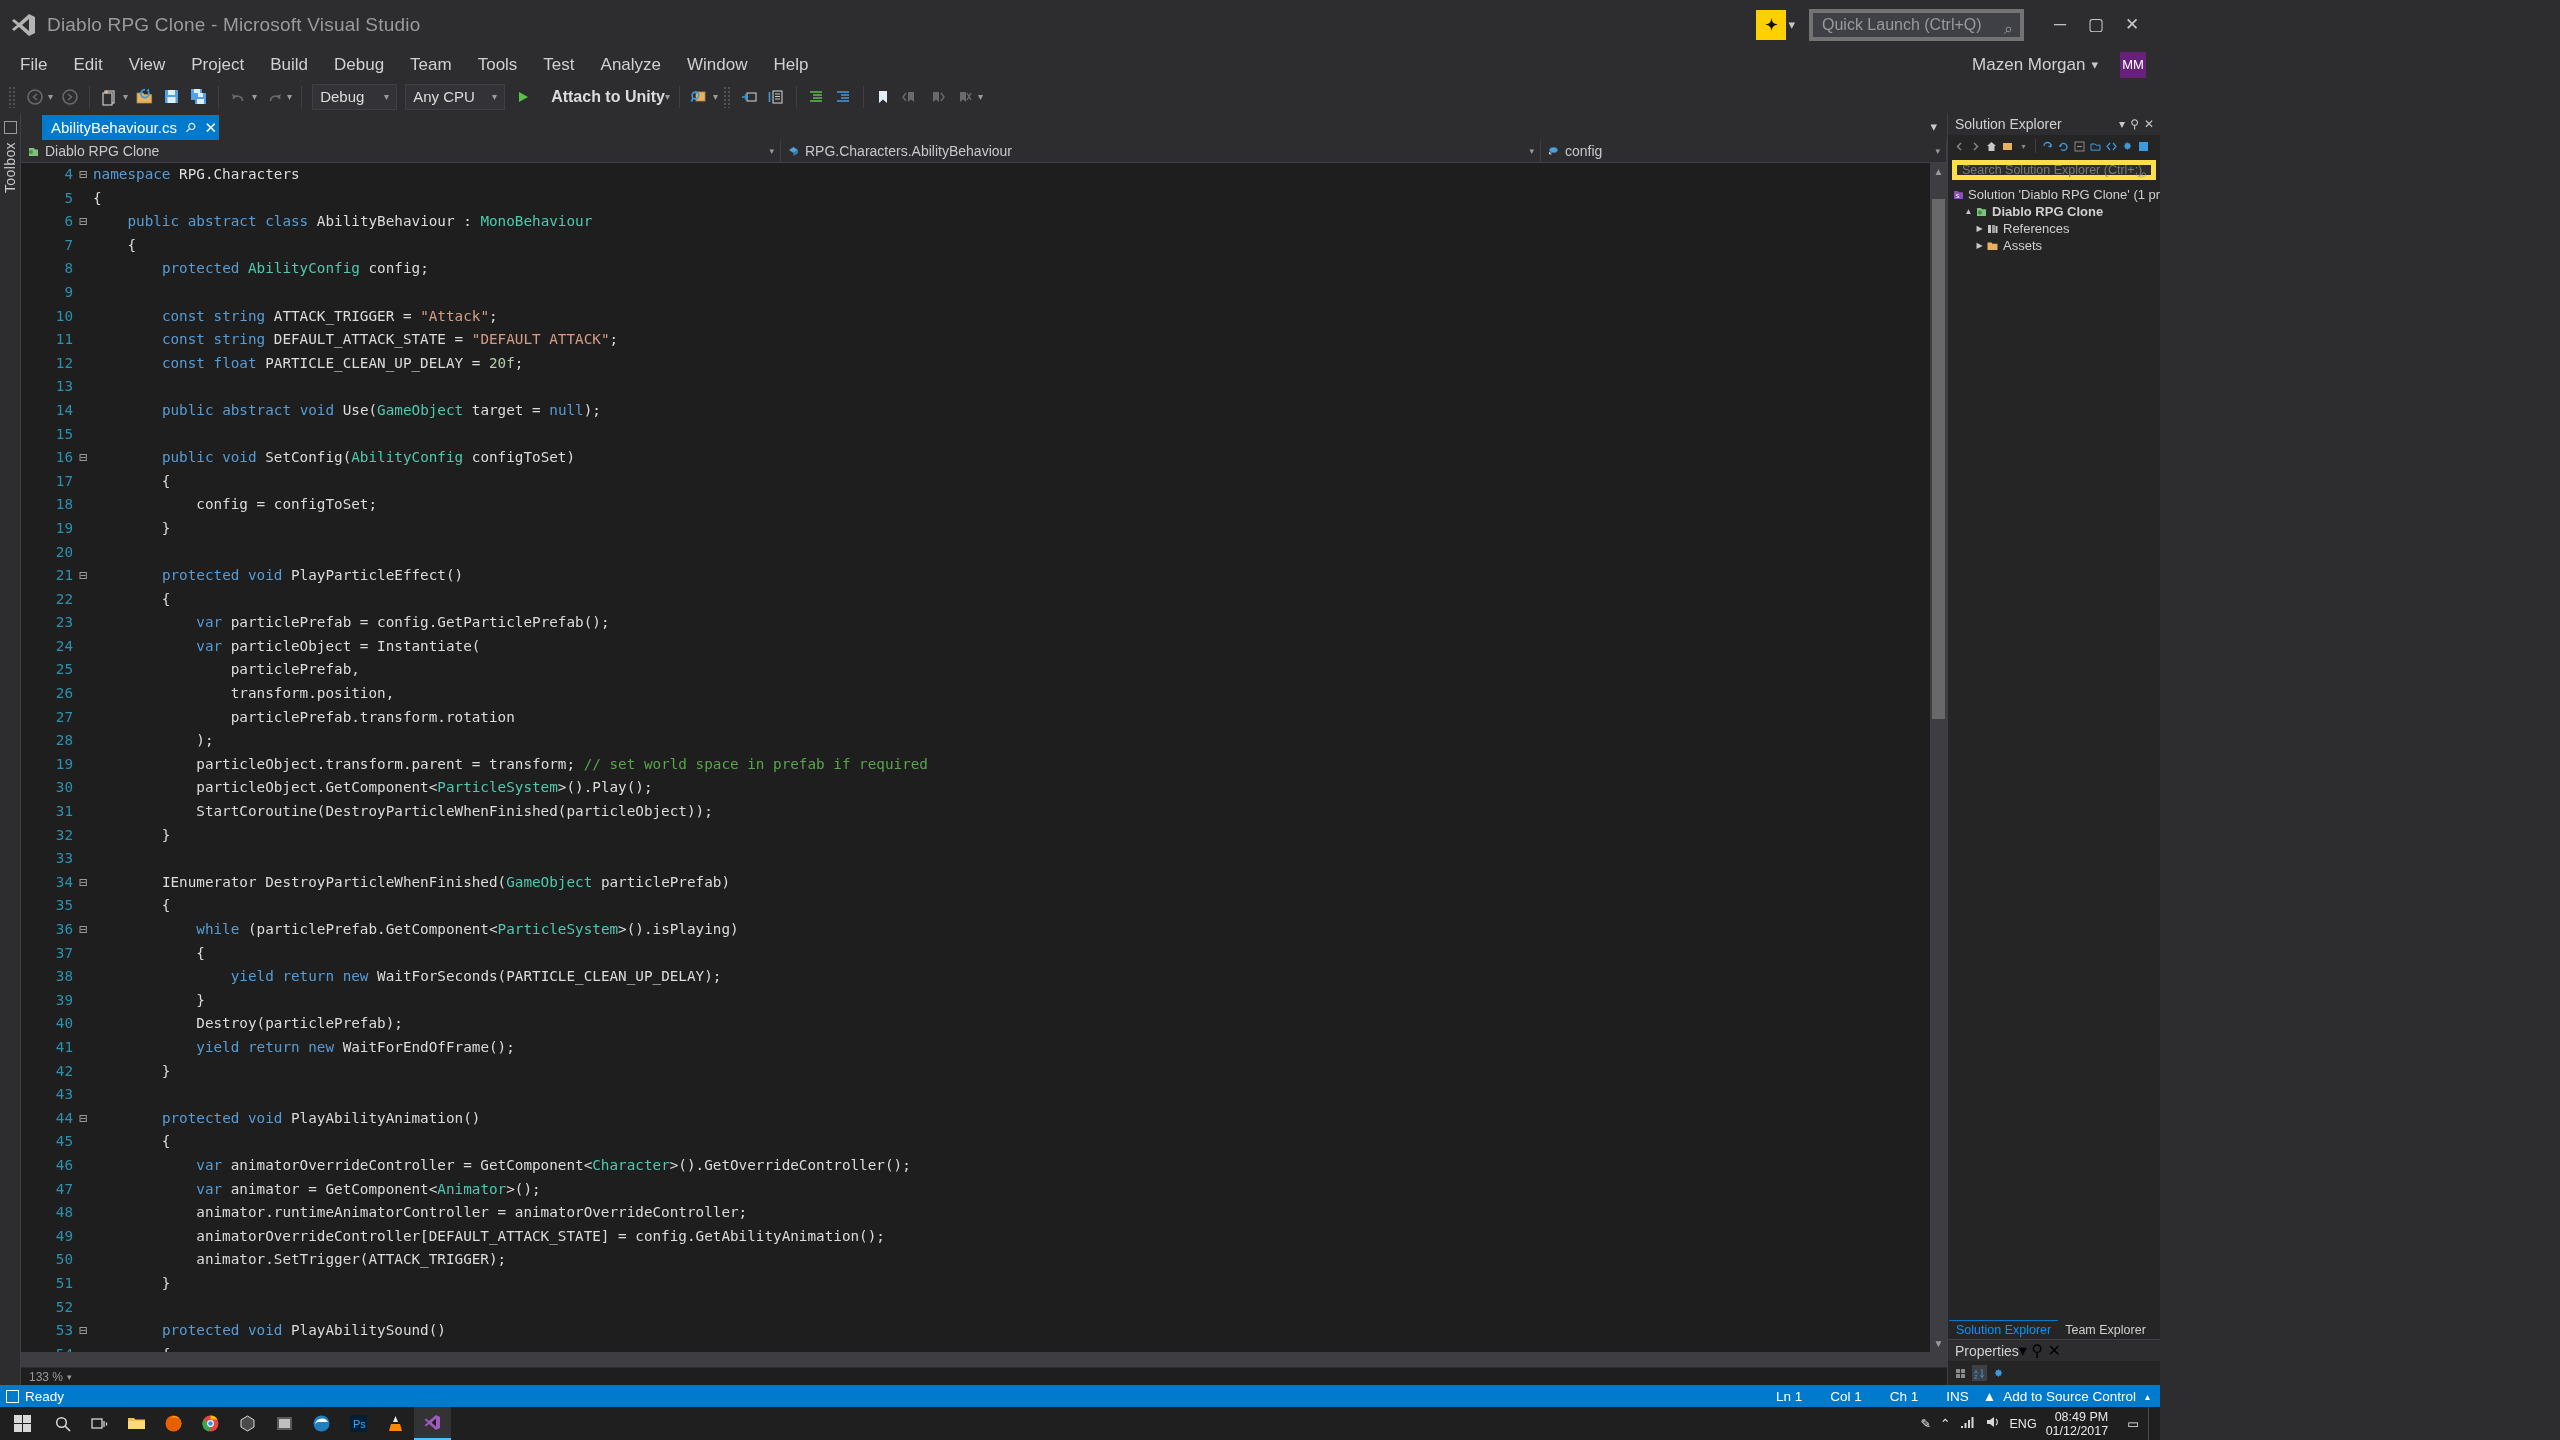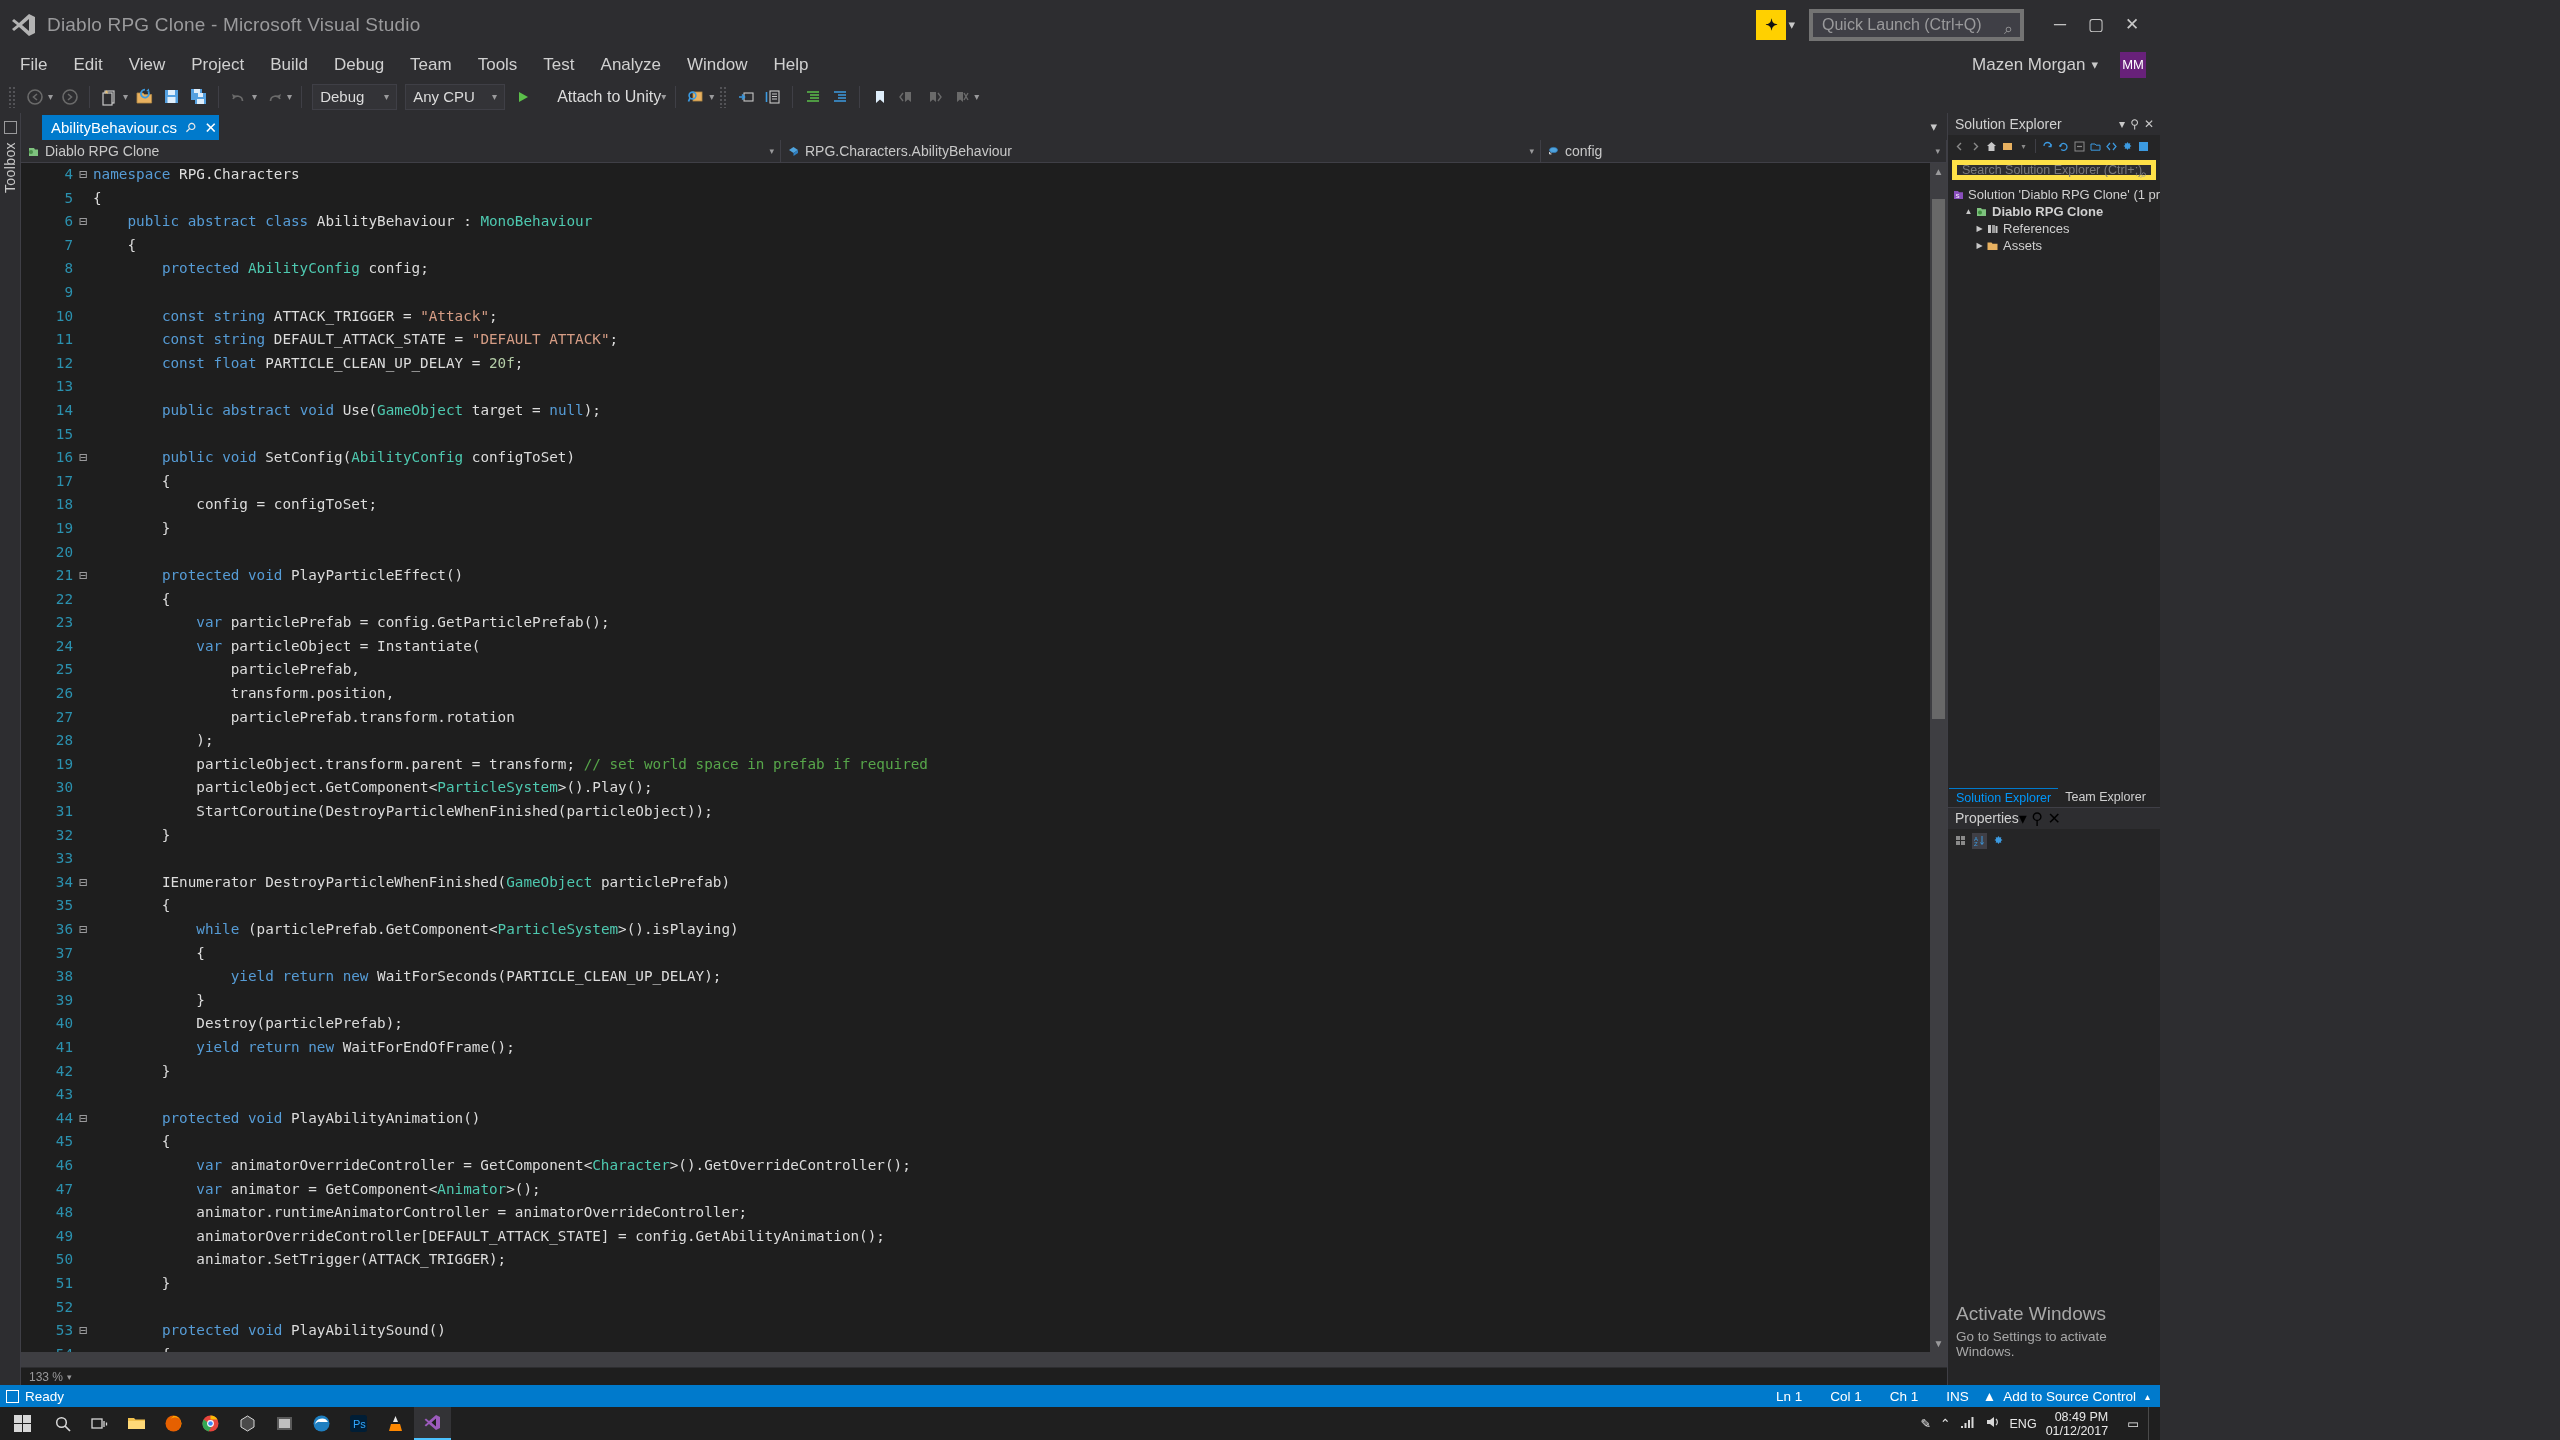--- a/index.html
+++ b/index.html
@@ -50,21 +50,21 @@
   .tbtn { width:27px; height:27px; display:flex; align-items:center; justify-content:center; position:relative;}
   .tbtn svg { display:block; }
   .tsep { width:1px; height:22px; background:#3f3f46; margin:0 6px; }
   .tdrop { color:#9a9a9c; font-size:10px; margin:0 3px 0 0; }
   .combo {
     height:26px; background:#333337; border:1px solid #3f3f46; color:#dcdcdc; font-size:15px;
     display:flex; align-items:center; padding:0 7px; margin:0 4px; position:relative;
   }
   .combo .cv { white-space:nowrap; }
   .combo .carrow { margin-left:auto; padding-left:12px; color:#9a9a9c; font-size:10px; }
-  .run-label { color:#dcdcdc; font-size:16px; margin-left:21px; white-space:nowrap;}
+  .run-label { color:#dcdcdc; font-size:16px; margin-left:15px; white-space:nowrap;font-weight:bold;}
 
   
   .main { flex:1 1 auto; display:flex; min-height:0; background:#2d2d30; }
 
   
   .toolbox-strip {
     width:21px; background:#2d2d30; border-right:1px solid #3f3f46;
     display:flex; flex-direction:column; align-items:center; padding-top:8px; flex:0 0 21px;
   }
   .tb-icon { width:13px; height:13px; border:1px solid #9a9a9c; margin-bottom:4px; position:relative;}
@@ -628,26 +628,20 @@
               <text x="1" y="12" font-size="6" fill="#3c9ae0">Z</text>
               <path d="M9 2 v8 M7.5 8.5 L9 10.5 L10.5 8.5" stroke="#3c9ae0" stroke-width="1" fill="none"></path>
             </svg>
           </span>
         <span class="se-ic">
             <svg width="13" height="13" viewBox="0 0 13 13">
               <path d="M6.5 2 l1 1.6 l1.8-.4 l-.4 1.8 l1.6 1 l-1.6 1 l.4 1.8 l-1.8-.4 l-1 1.6 l-1-1.6 l-1.8 .4 l.4-1.8 l-1.6-1 l1.6-1 l-.4-1.8 l1.8 .4 z" fill="#3c9ae0"></path>
             </svg>
           </span>
       </div>
-      <div class="props-body">
-        <div class="activate-win">
-          <div class="aw-title">Activate Windows</div>
-          <div class="aw-sub">Go to Settings to activate Windows.</div>
-        </div>
-      </div>
     </div>
   </div>
 
   <div class="statusbar">
     <div class="sb-ready">
       <span class="sb-ico"></span>
       <span>Ready</span>
     </div>
     <div class="sb-right">
       <span class="sb-cell">Ln 1</span>

